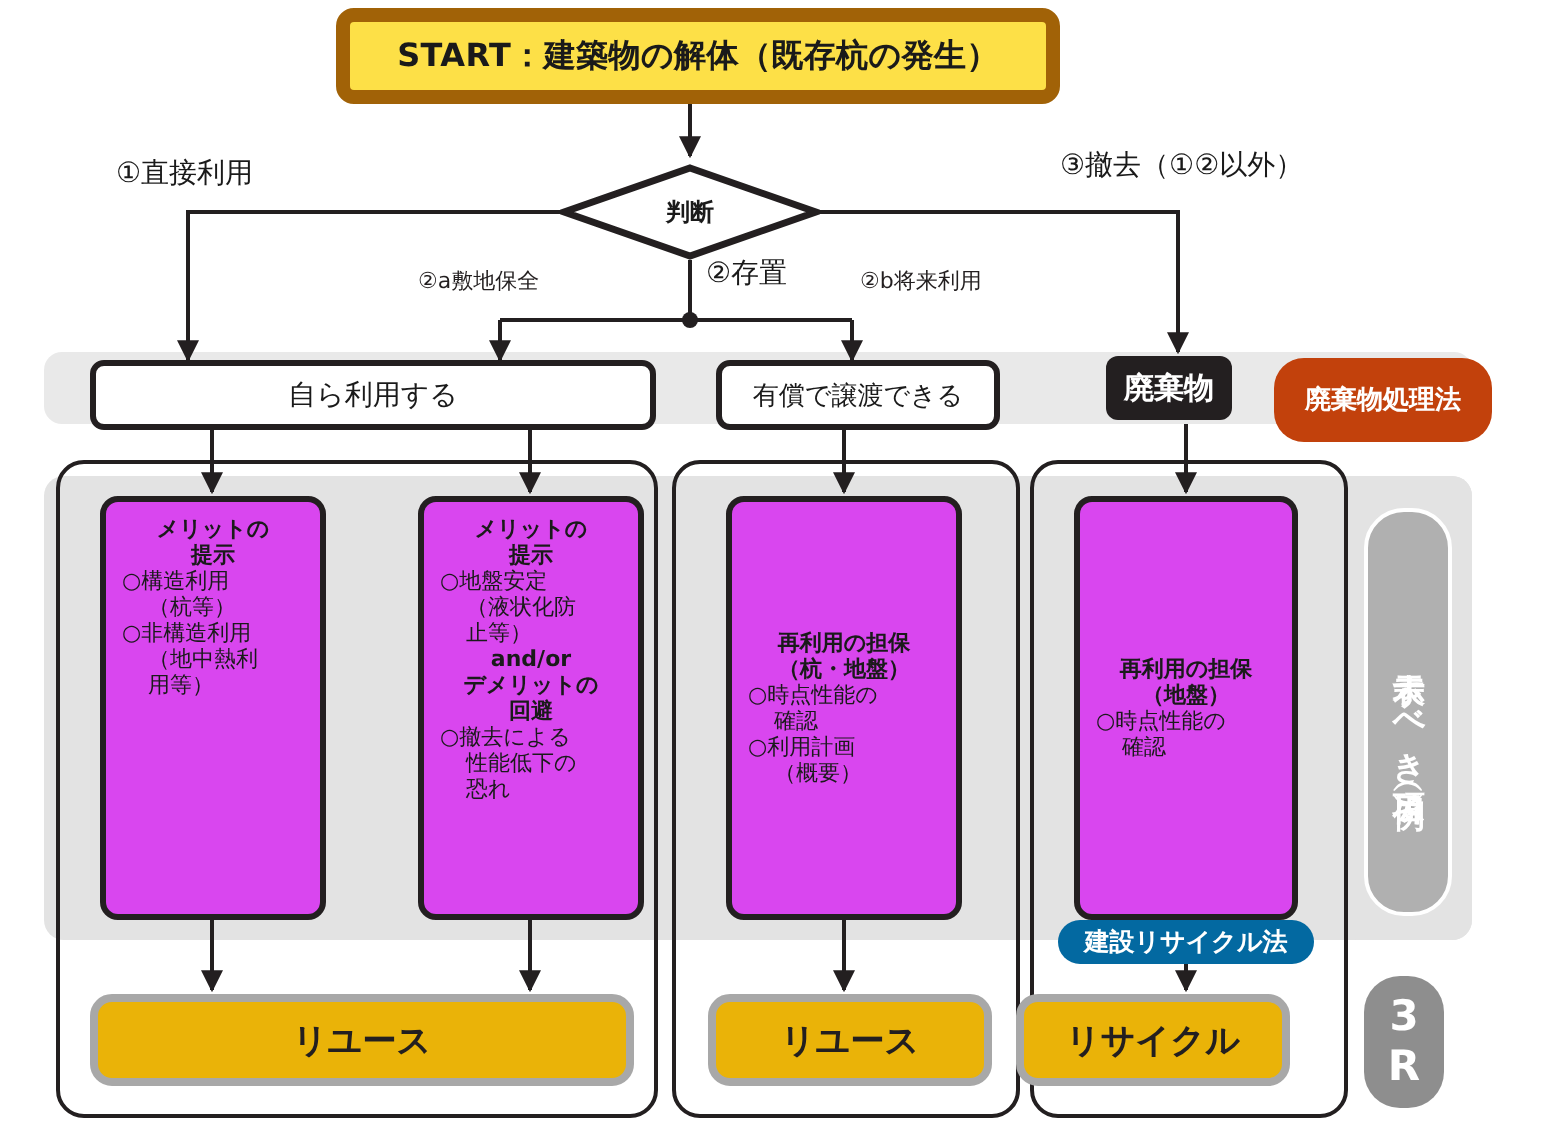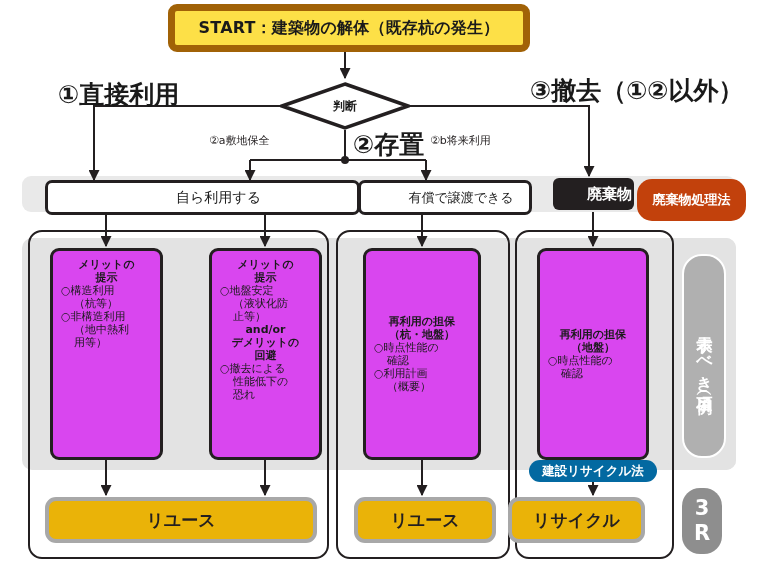--- a/index.html
+++ b/index.html
@@ -18,36 +18,35 @@
   
   #diamond-wrap{left:280px;top:82px;width:130px;height:48px;}
   #diamond-wrap svg{display:block;}
   #diamond-label{
     left:280px;top:82px;width:130px;height:48px;
     display:flex;align-items:center;justify-content:center;
     font-size:12px;font-weight:bold;text-align:right;
   }
 
   
-  .bigtag{font-size:25px;font-weight:bold;white-space:nowrap;}
+  .bigtag{font-size:14px;font-weight:normal;white-space:nowrap;}
   .smalltag{font-size:11px;white-space:nowrap;color:#231f20;}
 
   
   #band1{left:22px;top:176px;width:714px;height:36px;background:#e9e9e9;border-radius:9px;}
 
   
   .rowbox{
     border:3px solid #231f20;border-radius:7px;background:#fff;
     display:flex;align-items:center;justify-content:center;
     font-size:14px;
-    padding-left:32px;
   }
   #box-self{left:45px;top:180px;width:277px;height:29px;}
   #box-sell{left:358px;top:180px;width:136px;height:29px;font-size:13px;}
-  #box-waste{left:553px;top:178px;width:49px;height:32px;background:#231f20;color:#fff;
+  #box-waste{left:553px;top:178px;width:63px;height:32px;background:#231f20;color:#fff;
              border:none;border-radius:6px;font-weight:bold;font-size:15px;}
   #pill-law{left:637px;top:179px;width:109px;height:42px;border-radius:15px;background:#c2410c;
             color:#fff;font-weight:bold;font-size:13px;display:flex;align-items:center;justify-content:center;}
 
   
   .outer{border:2.5px solid #231f20;border-radius:14px;background:transparent;}
   #outer-1{left:28px;top:230px;width:297px;height:325px;}
   #outer-2{left:336px;top:230px;width:170px;height:325px;}
   #outer-3{left:515px;top:230px;width:155px;height:325px;}
 

